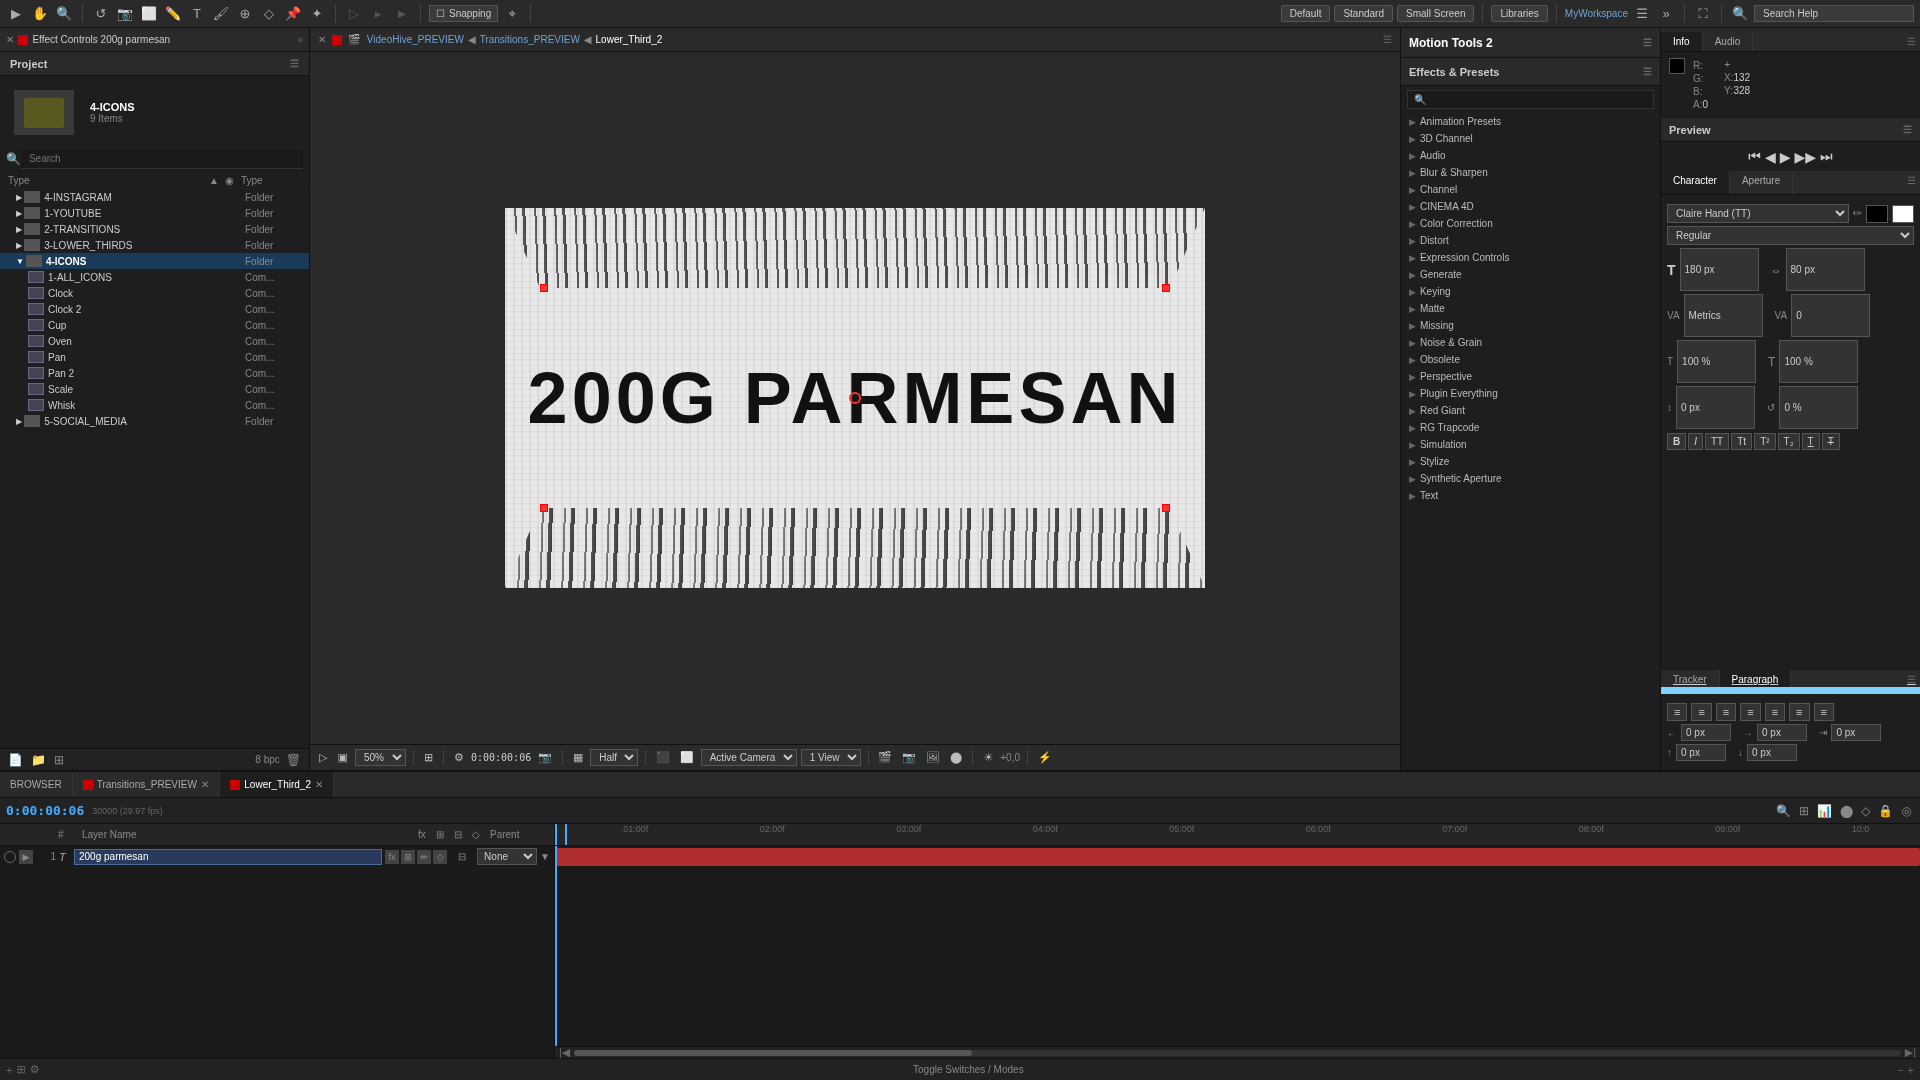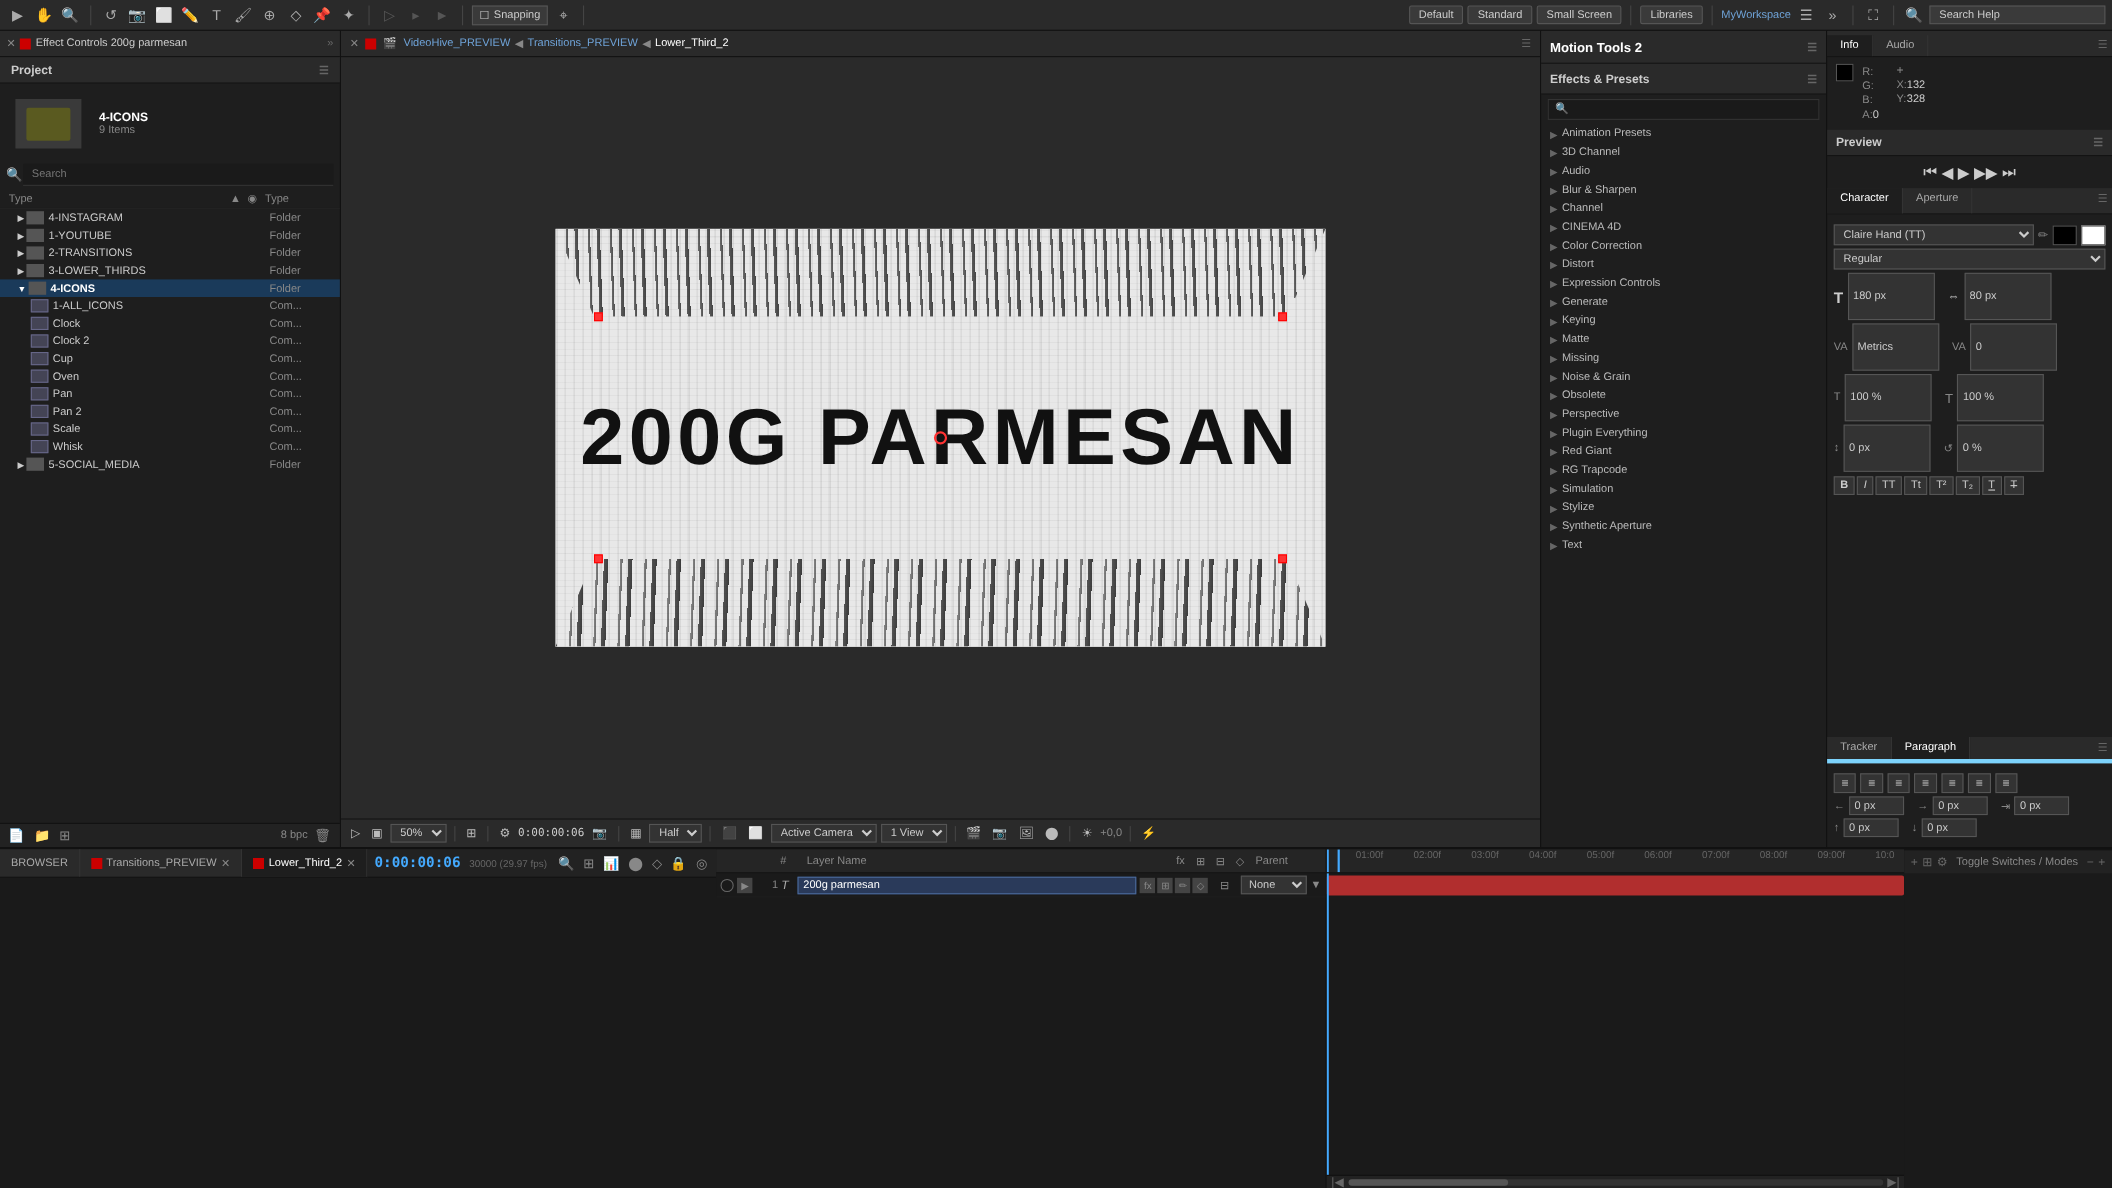--- a/index.html
+++ b/index.html
@@ -367,37 +367,37 @@
     .char-align-row {
       display: flex; align-items: center; gap: 2px;
       margin: 4px 0;
     }
     .align-btn {
       background: #333; border: 1px solid #555; color: #ccc;
       font-size: 10px; padding: 2px 5px; cursor: pointer;
     }
     .tracker-para-tabs {
       display: flex; background: #2a2a2a;
-      border-bottom: 4px solid #7dd3fc; height: 24px;
+      border-bottom: 7px solid #7dd3fc; height: 24px; text-decoration: underline;
     }
     .tracker-tab {
       padding: 4px 12px; font-size: 10px; cursor: pointer;
       color: #aaa; border-right: 1px solid #333;
     }
     .tracker-tab.active { color: #fff; background: #1e1e1e; }
     .paragraph-content { padding: 6px; }
     .para-row { display: flex; align-items: center; gap: 4px; margin: 3px 0; }
     .para-btn { background: #333; border: 1px solid #555; color: #ccc; font-size: 11px; padding: 2px 6px; cursor: pointer; }
     .para-input { background: #333; border: 1px solid #555; color: #ccc; font-size: 10px; padding: 2px 4px; width: 50px; }
 
     
     .bottom-area {
       height: 310px;
       display: flex;
-      flex-direction: row;
+      flex-direction: column;
       border-top: 2px solid #111;
       flex-shrink: 0;
     }
     .timeline-tabs {
       display: flex; align-items: center;
       background: #2a2a2a; height: 26px;
       border-bottom: 1px solid #111; gap: 0;
     }
     .tl-tab {
       display: flex; align-items: center;

